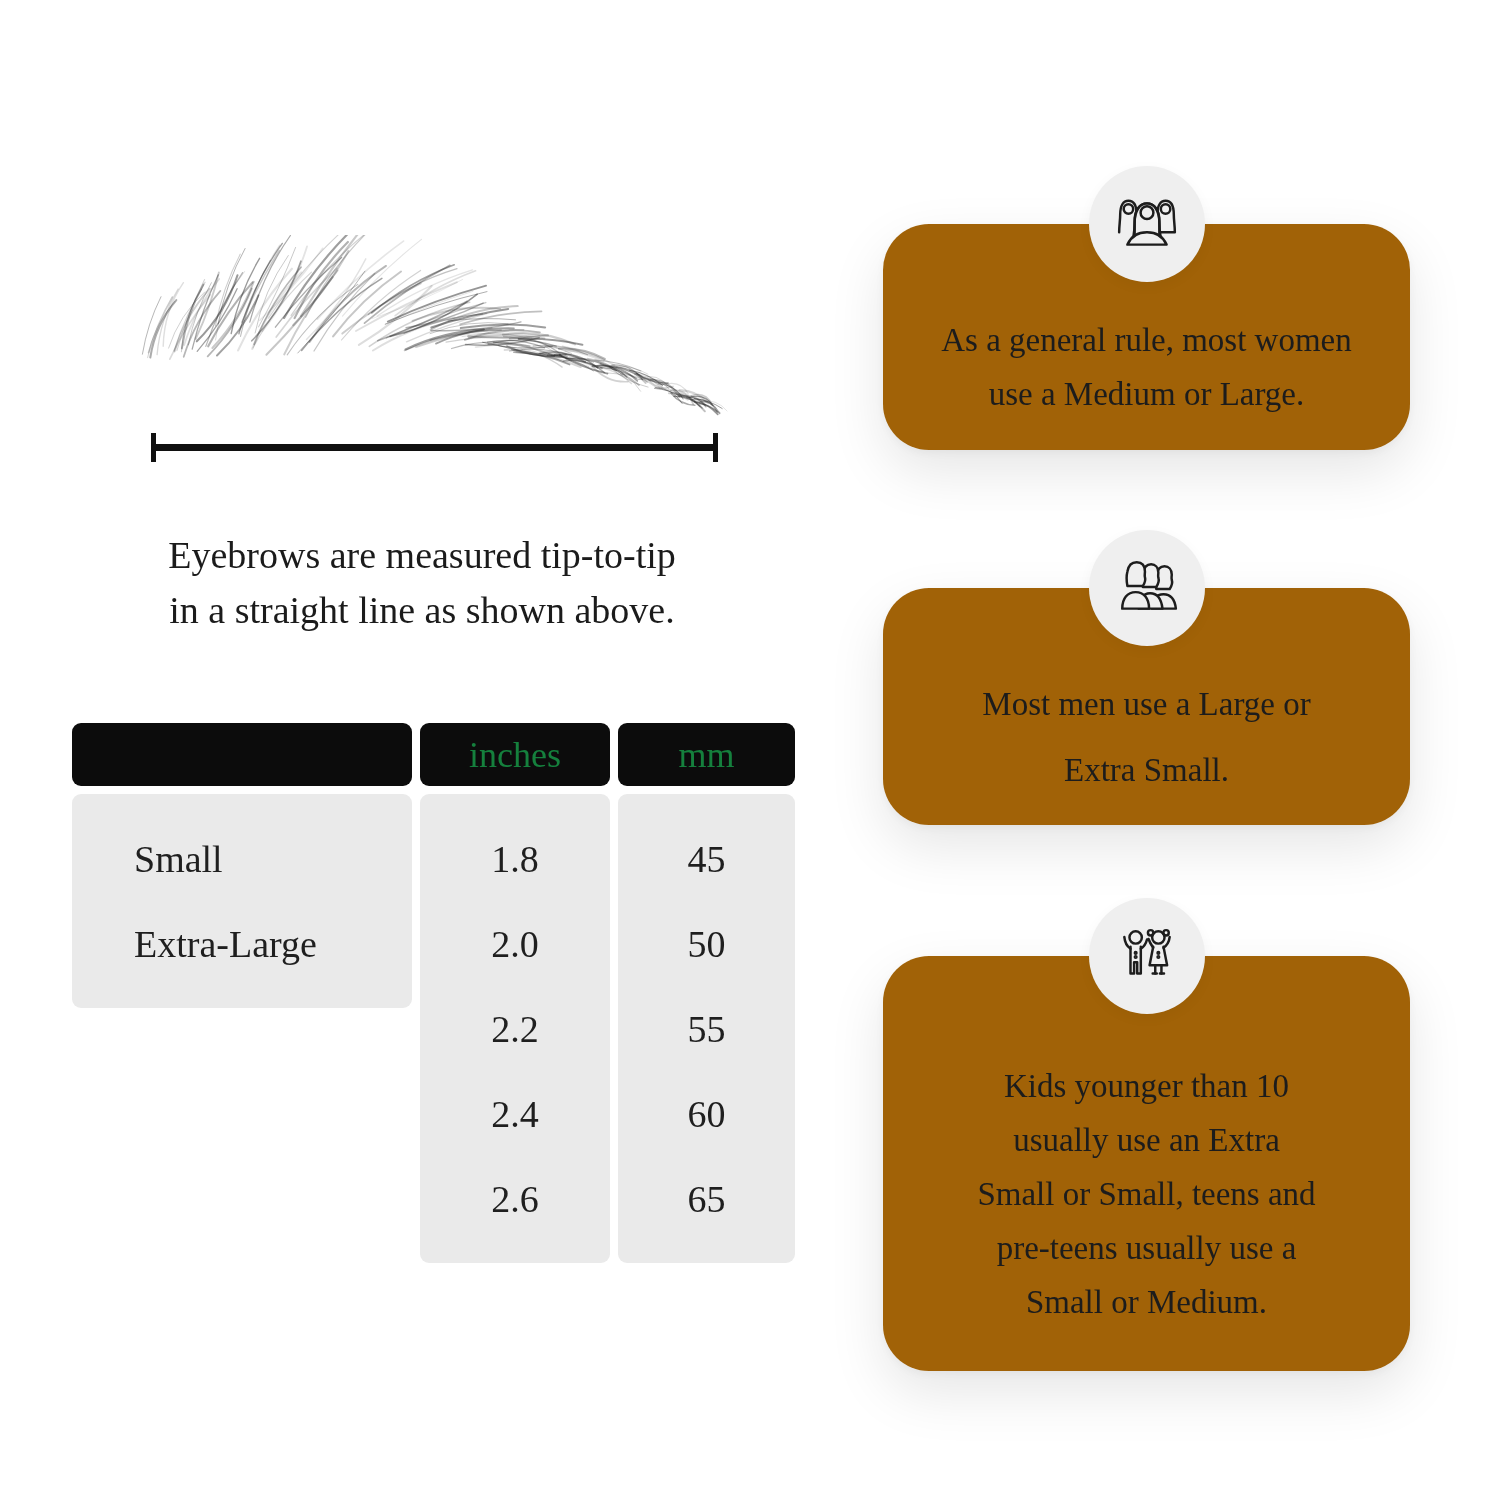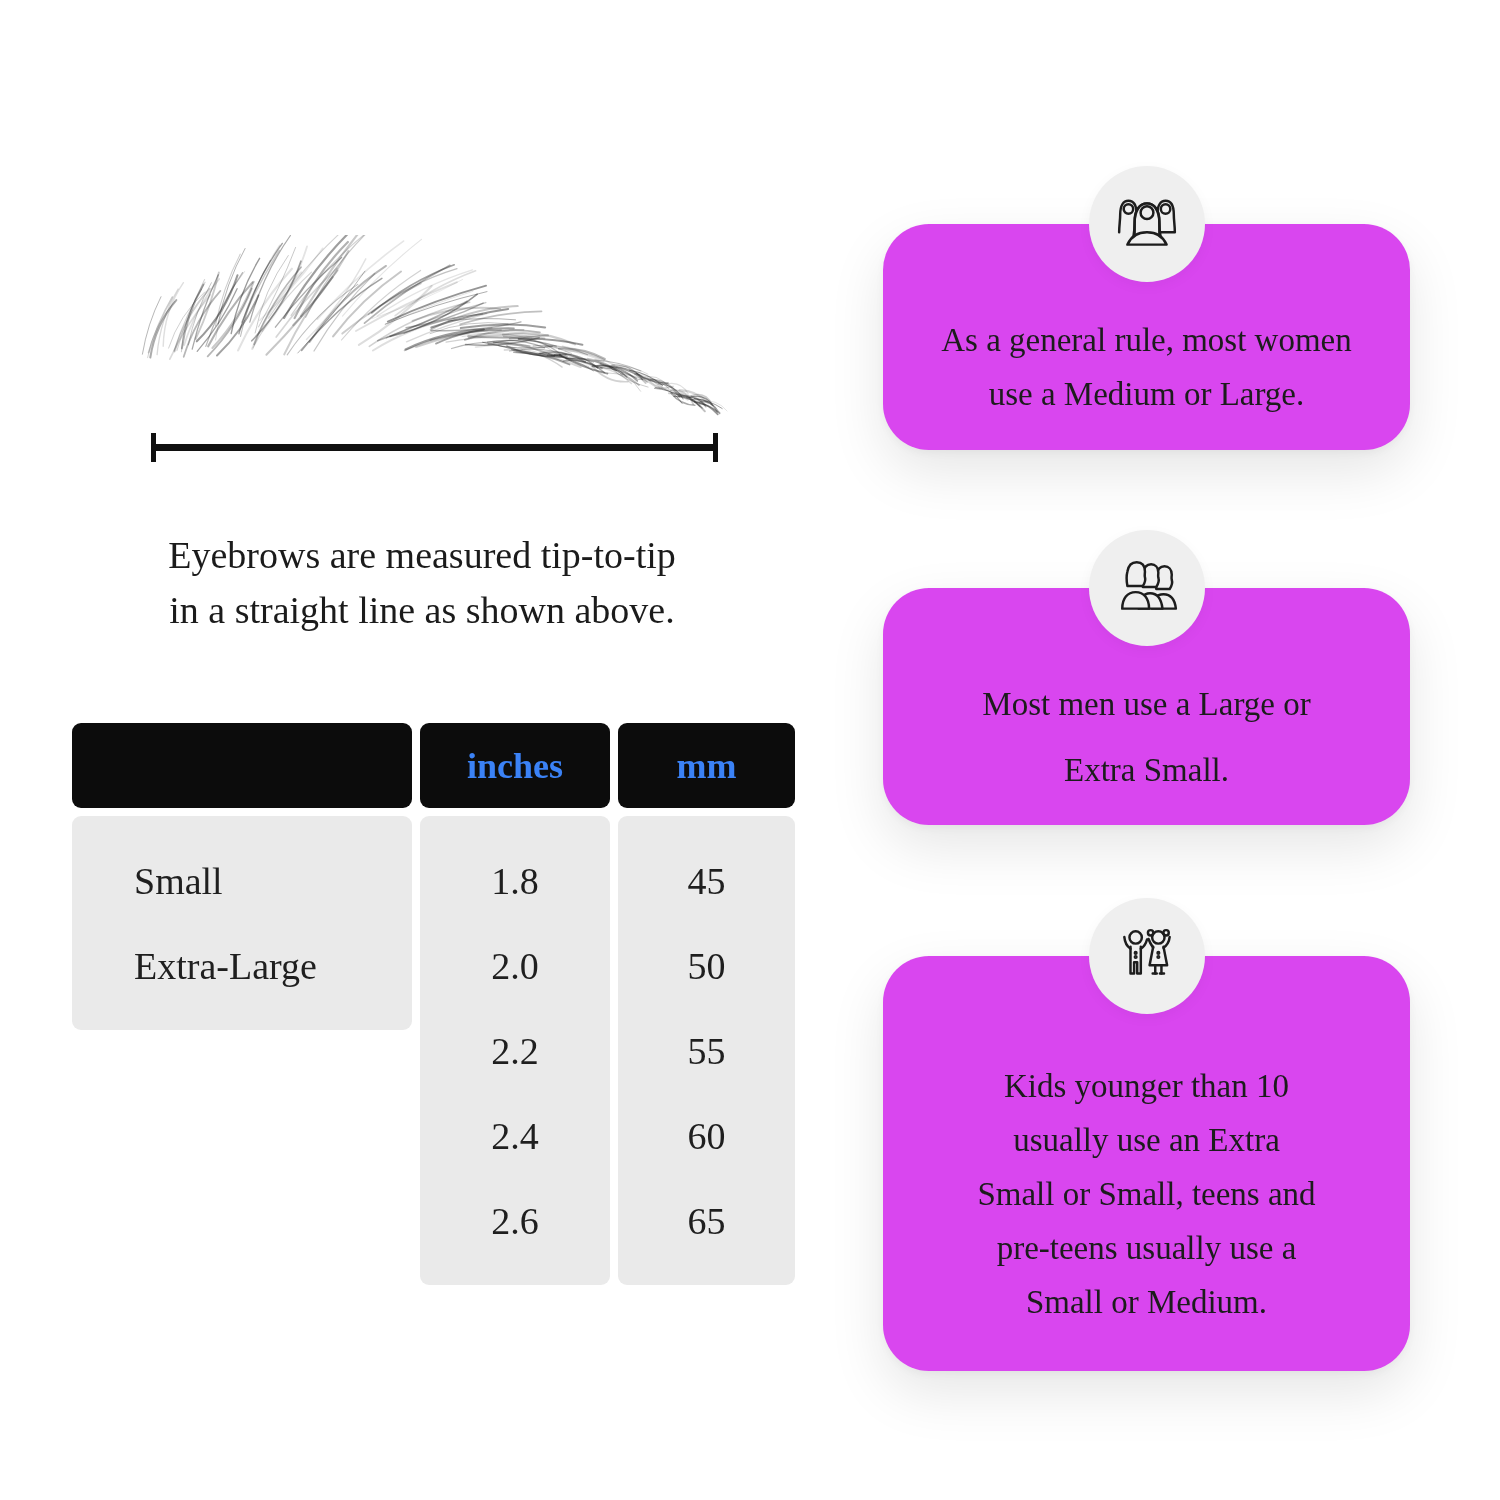--- a/index.html
+++ b/index.html
@@ -21,30 +21,30 @@
   .measure-line .cap { width:5px; height:29px; background:#101010; }
   .measure-line .bar { flex:1; height:7px; background:#101010; }
 
   .caption { position:absolute; left:87px; top:528px; width:670px;
              text-align:center; font-size:38px; line-height:55px; color:#1b1b1b; }
 
   
   .size-table { position:absolute; left:72px; top:723px;
                 display:grid; grid-template-columns:340px 190px 177px; column-gap:8px; }
   .t-col { display:flex; flex-direction:column; row-gap:8px; }
-  .t-head { height:85px; background:#0c0c0c; color:#3b82f6; border-radius:9px;
-            display:flex; align-items:center; justify-content:center; font-size:36px;font-weight:bold; }
+  .t-head { height:63px; background:#0c0c0c; color:#15803d; border-radius:9px;
+            display:flex; align-items:center; justify-content:center; font-size:36px; }
   .t-body { background:#eaeaea; border-radius:9px; padding:22px 0; }
   .t-cell { height:85px; display:flex; align-items:center; font-size:38px; color:#1f1f1f; }
   .t-col.labels .t-cell { padding-left:62px; }
   .t-col.nums  .t-cell { justify-content:center; }
 
   
   .card { position:absolute; left:883px; width:527px;
-          background:#d946ef; border-radius:46px;
+          background:#a16207; border-radius:46px;
           box-shadow:0 3px 8px rgba(0,0,0,0.04), 0 22px 55px rgba(0,0,0,0.10);
           display:flex; flex-direction:column; align-items:center; justify-content:center;
           padding-top:60px; text-align:center; }
   .card-1 { top:224px; height:226px; }
   .card-2 { top:588px; height:237px;gap:12px; }
   .card-3 { top:956px; height:415px; }
   .icon-circle { position:absolute; top:-58px; left:50%; margin-left:-58px;
                  width:116px; height:116px; border-radius:50%; background:#efefef;
                  display:flex; align-items:center; justify-content:center;
                  box-shadow:0 4px 14px rgba(0,0,0,0.04); }

